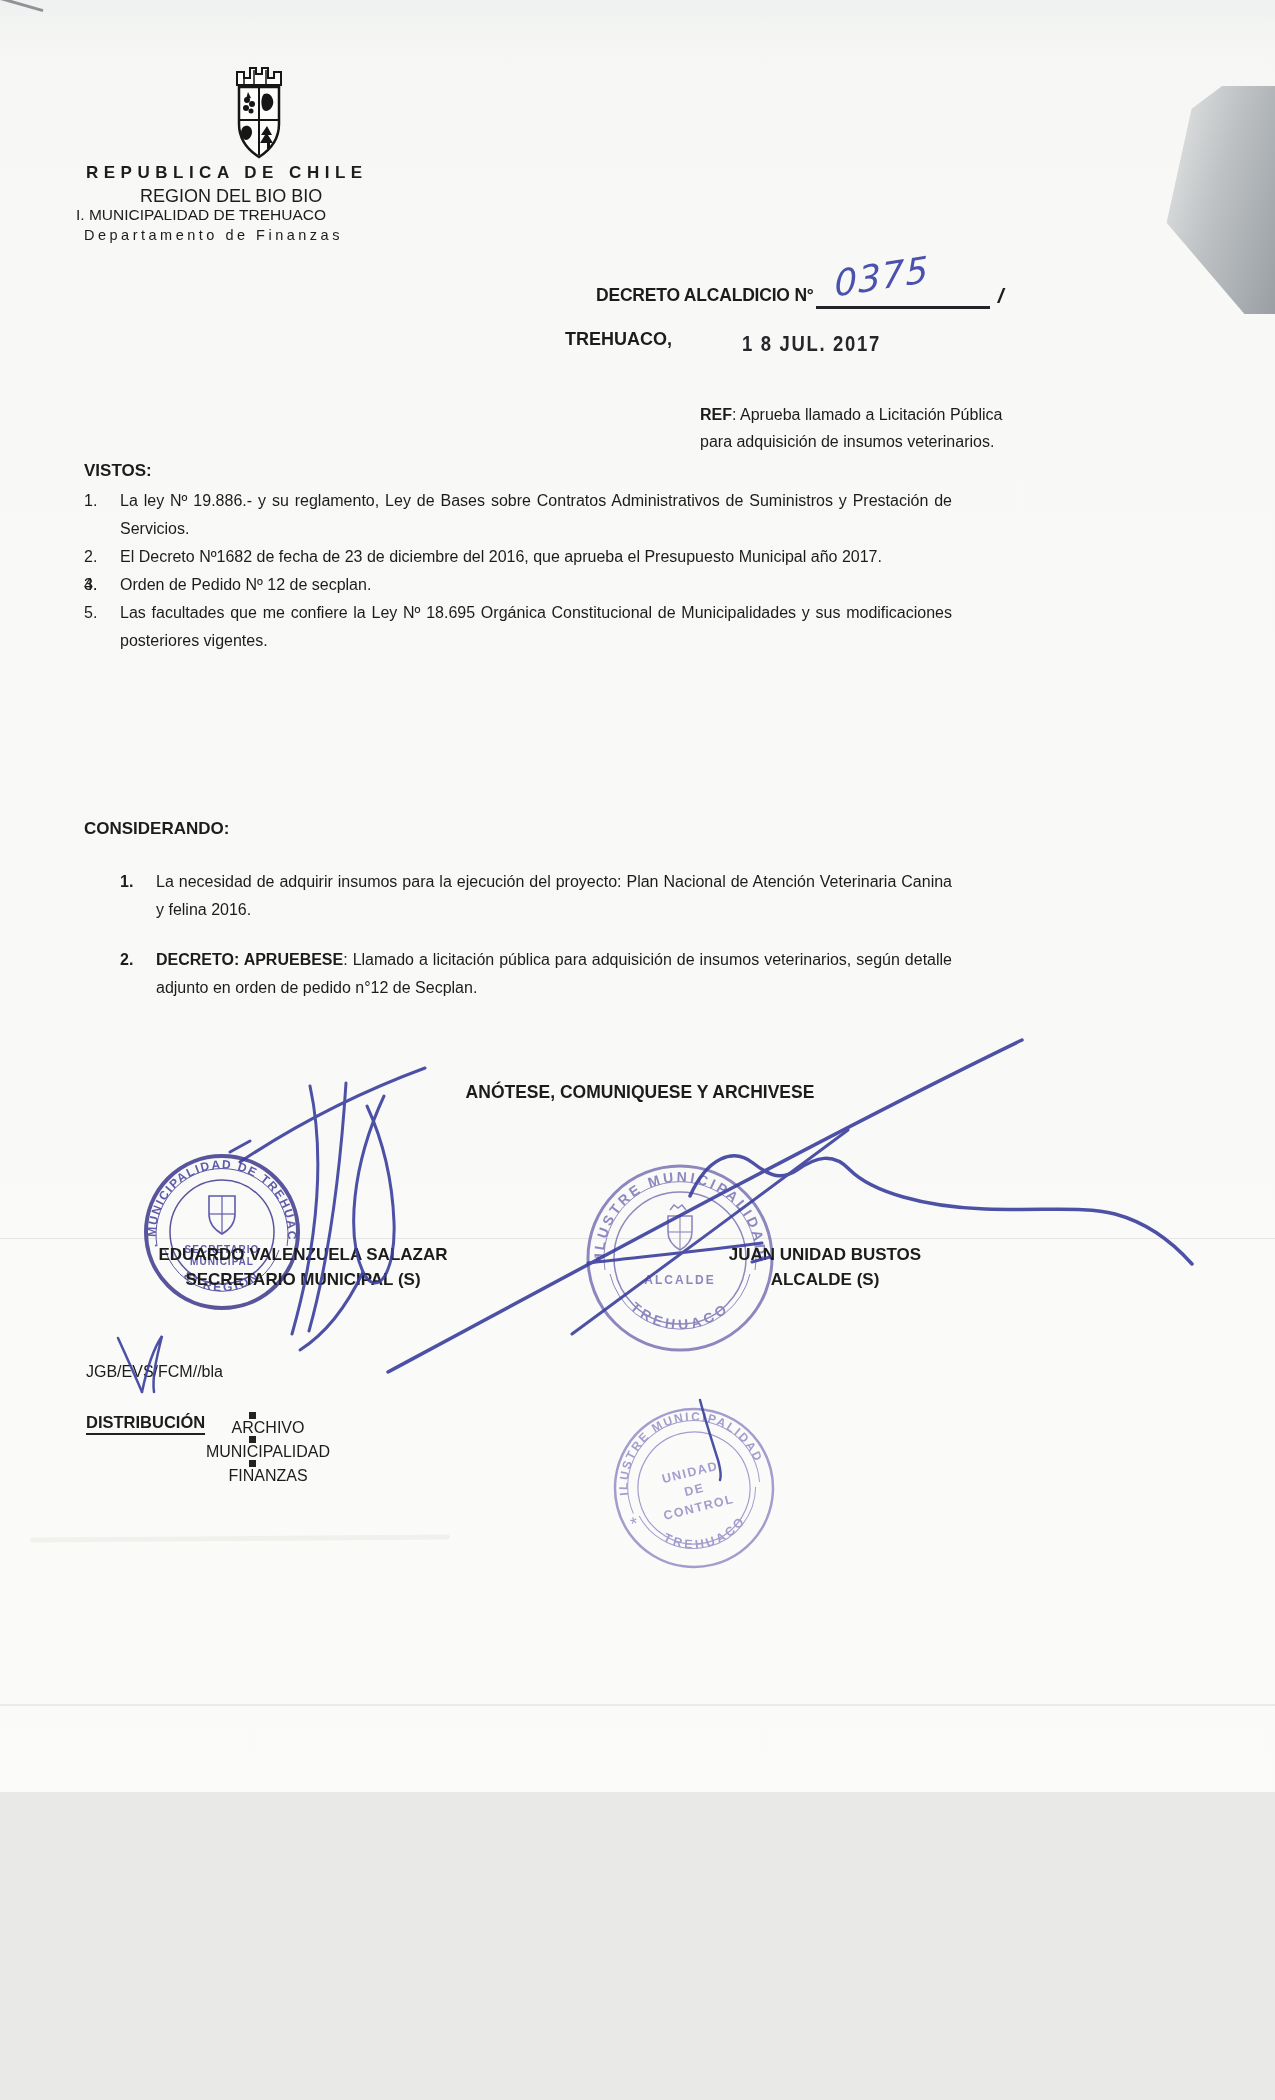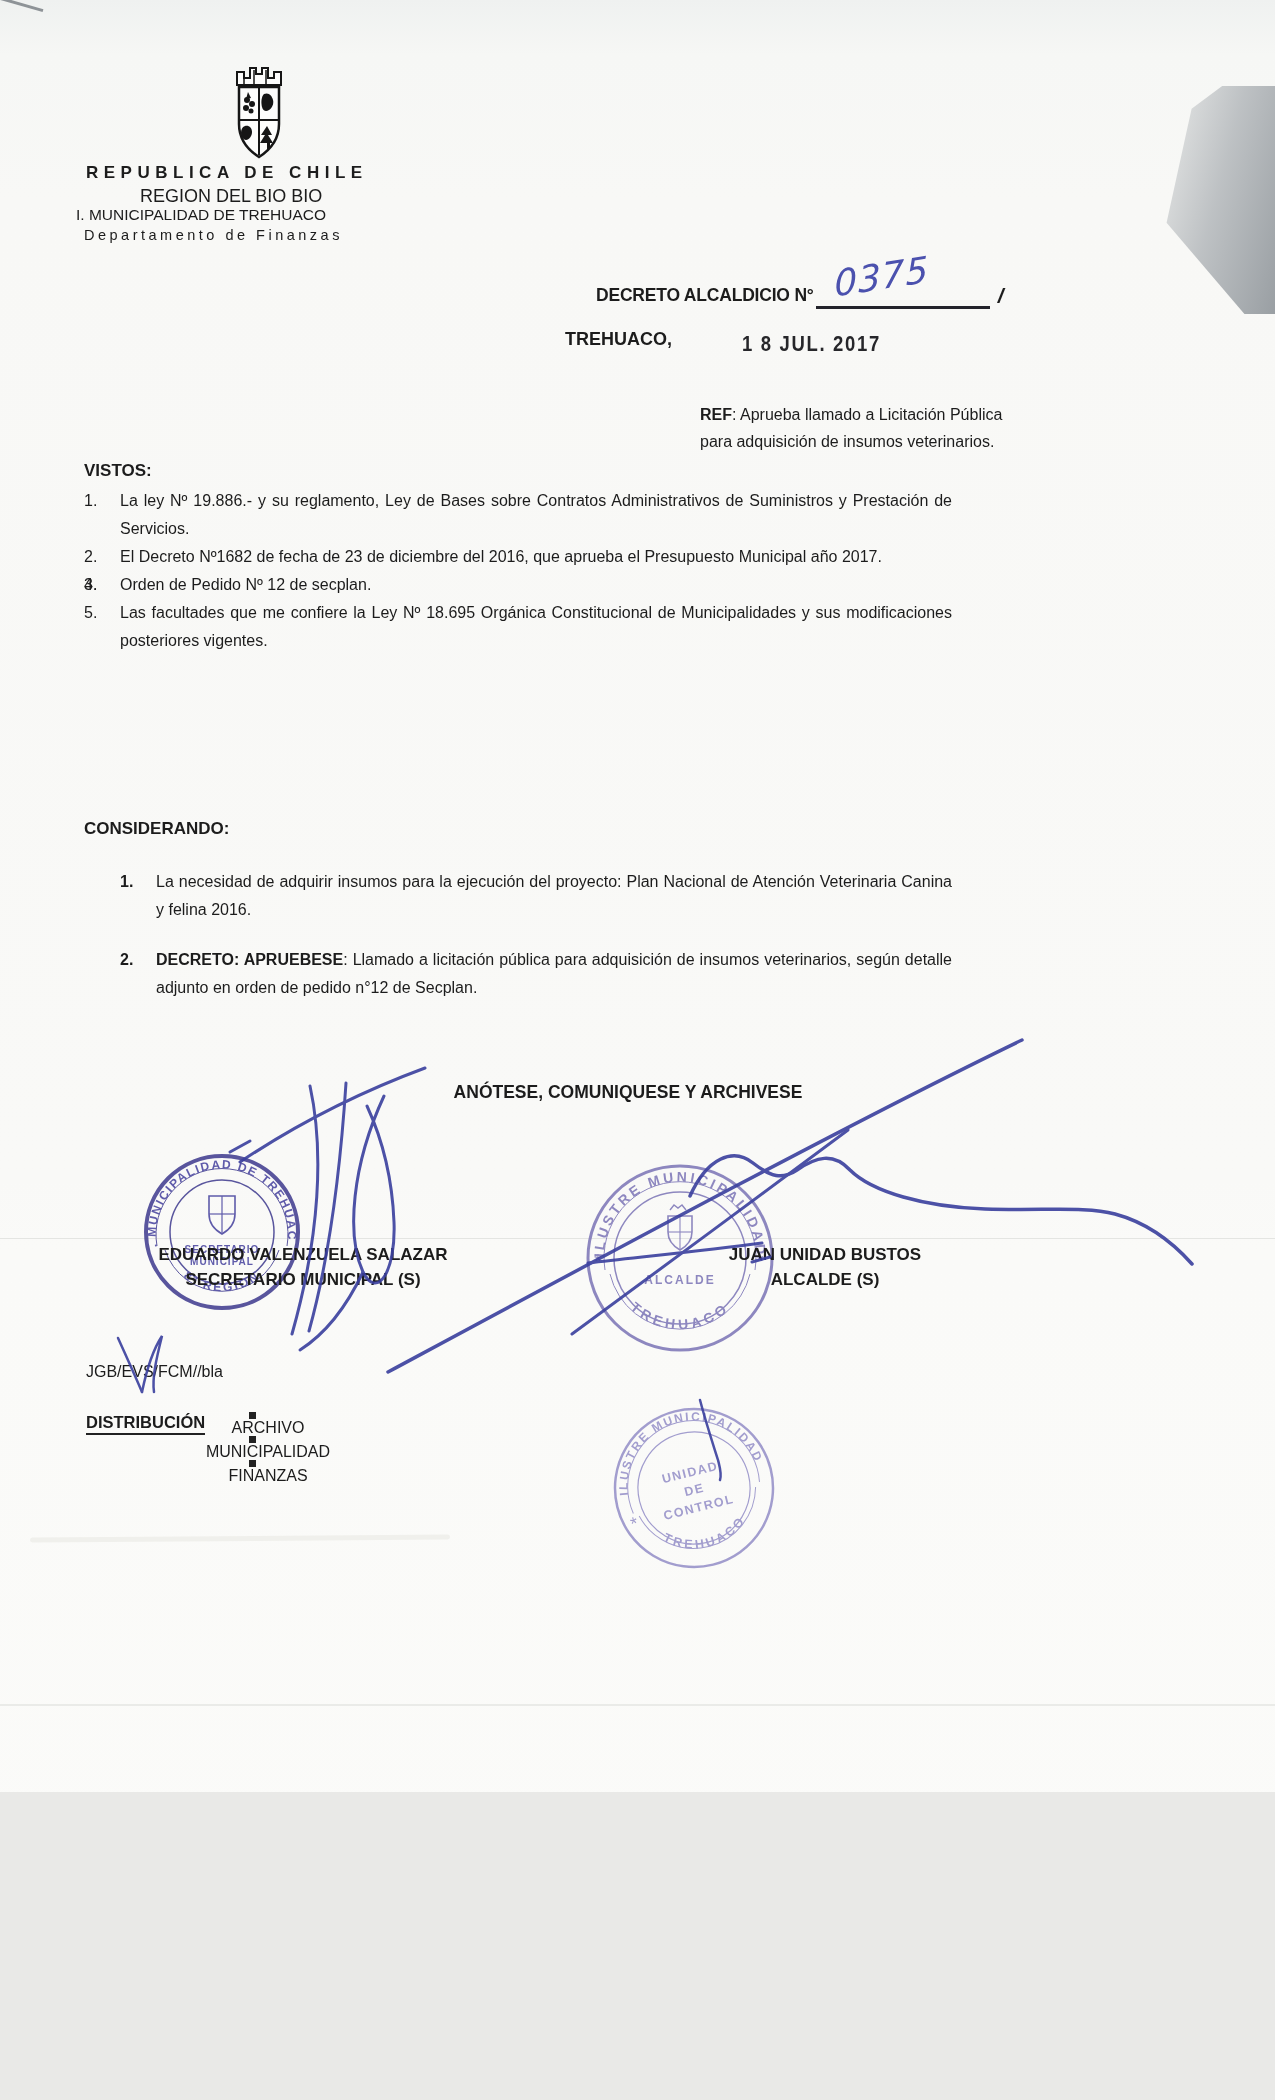--- a/index.html
+++ b/index.html
@@ -41,21 +41,21 @@
   .b{font-weight:bold;}
   
   .vistos-title{left:84px;top:461px;font-size:17px;font-weight:bold;}
   .vistos-list{left:84px;top:487px;width:868px;}
   .c-list{left:120px;top:868px;width:832px;}
   .li{position:relative;padding-left:36px;font-size:16px;line-height:28px;text-align:justify;}
   .li .num{position:absolute;left:0;top:0;}
   .c-list .li{margin-bottom:22px;}
   .c-list .num{font-weight:bold;}
   .cons-title{left:84px;top:819px;font-size:17px;font-weight:bold;}
-  .closing{left:288px;top:1082px;width:680px;text-align:center;font-size:17.5px;font-weight:bold;z-index:4;}
+  .closing{left:300px;top:1082px;width:680px;text-align:center;font-size:17.5px;font-weight:bold;z-index:4;}
   
   .sig-block{z-index:4;text-align:center;font-weight:bold;font-size:17px;line-height:25px;}
   .sig-left{left:103px;top:1242px;width:400px;}
   .sig-right{left:655px;top:1242px;width:340px;}
   
   .initials{left:86px;top:1363px;font-size:16px;z-index:4;}
   .dist-title{left:86px;top:1387px;font-size:16.5px;font-weight:bold;border-bottom:2.5px solid #222;padding-bottom:1px;z-index:4;margin-top:26px;}
   .dist-row{left:118px;width:300px;height:24px;display:flex;align-items:center;font-size:16px;z-index:4;flex-direction:column;}
   .dist-row .sq{width:7px;height:7px;background:#222;margin-right:32px;flex:0 0 auto;}
   .stamp{z-index:2;}

